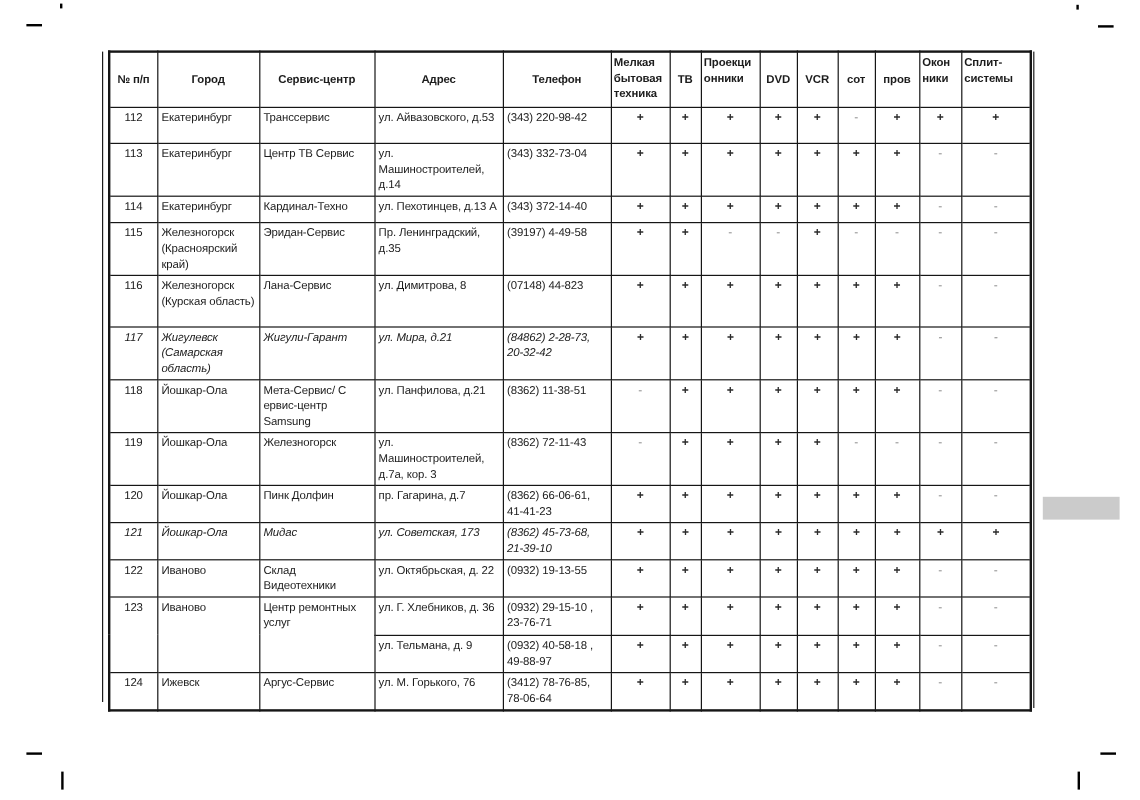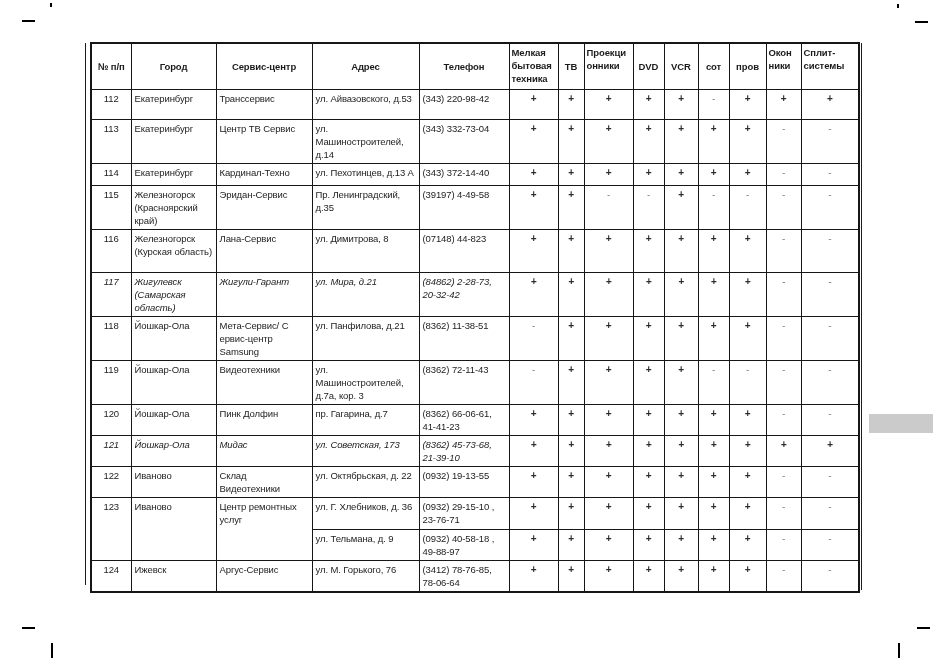--- a/index.html
+++ b/index.html
@@ -209,21 +209,21 @@
         <td class="flag plus">+</td>
         <td class="flag plus">+</td>
         <td class="flag plus">+</td>
         <td class="flag plus">+</td>
         <td class="flag minus">-</td>
         <td class="flag minus">-</td>
       </tr>
       <tr style="height: 43px; padding-left: 44px;">
         <td class="num">119</td>
         <td>Йошкар-Ола</td>
-        <td>Видеотехники</td>
+        <td>Железногорск</td>
         <td>ул. Машиностроителей, д.7а, кор. 3</td>
         <td>(8362) 72-11-43</td>
         <td class="flag minus">-</td>
         <td class="flag plus">+</td>
         <td class="flag plus">+</td>
         <td class="flag plus">+</td>
         <td class="flag plus">+</td>
         <td class="flag minus">-</td>
         <td class="flag minus">-</td>
         <td class="flag minus">-</td>

